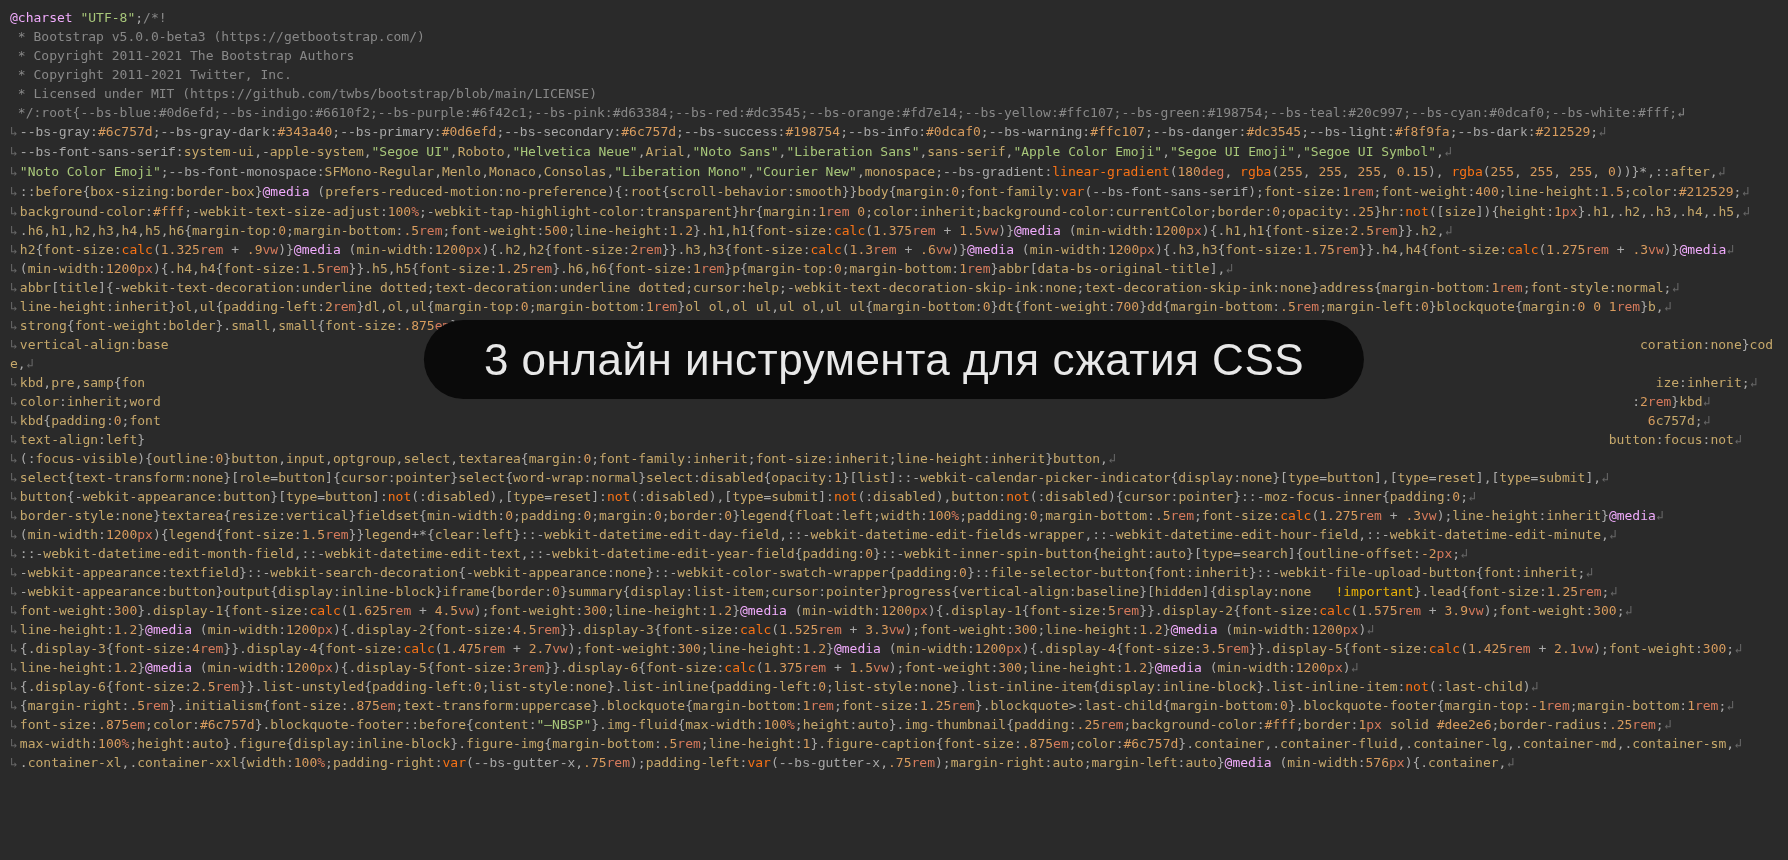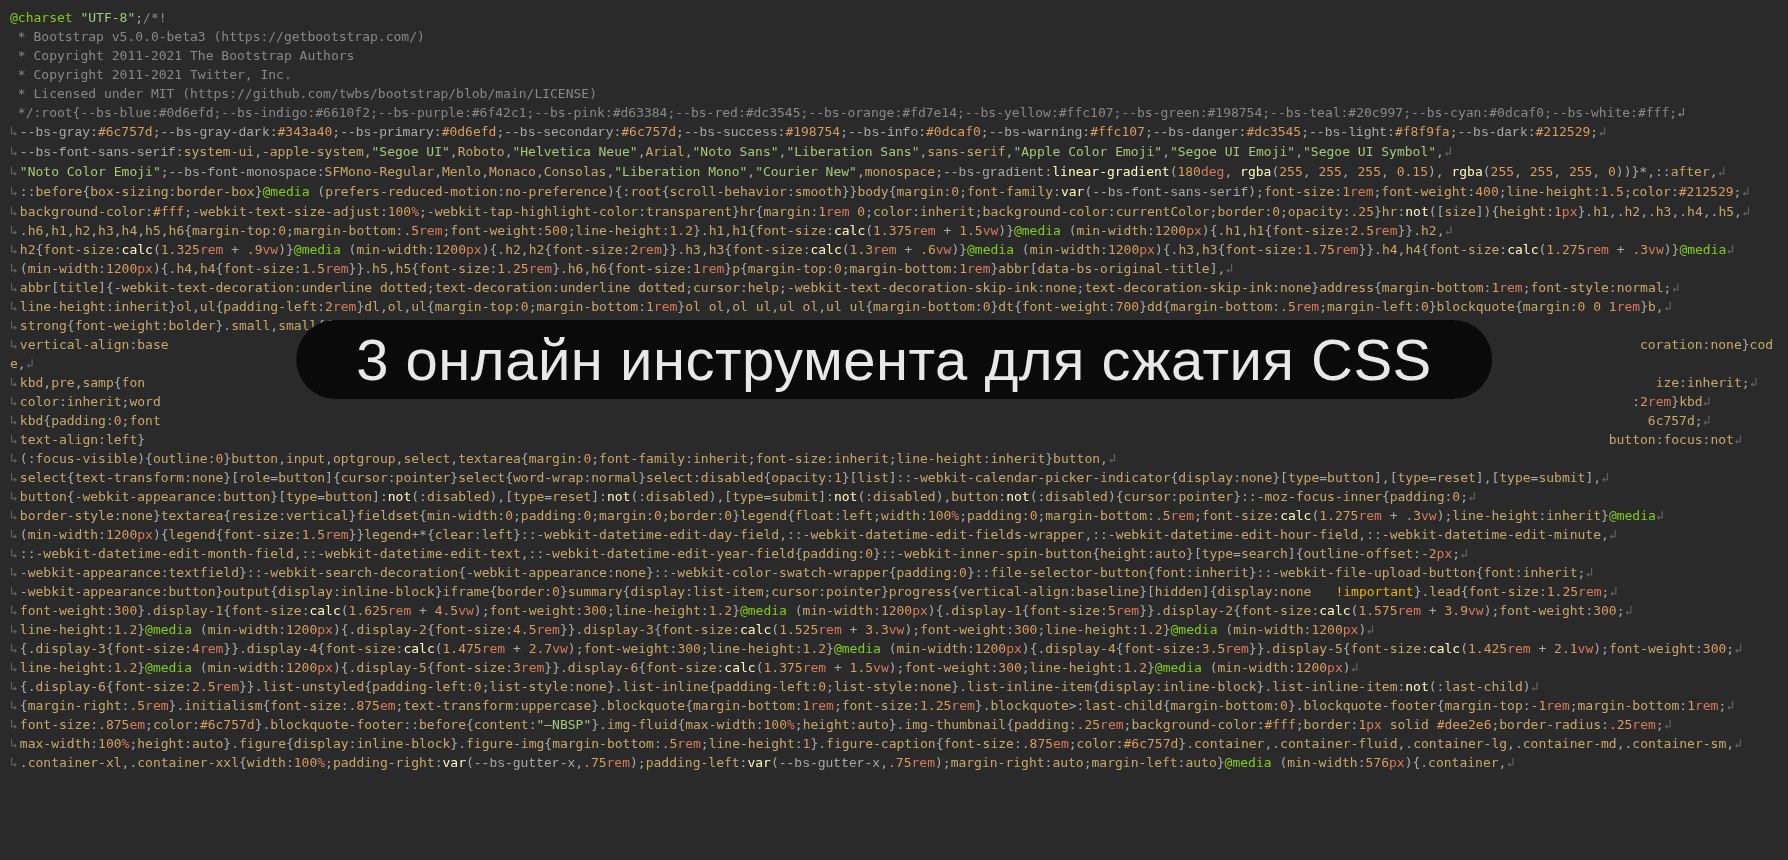--- a/index.html
+++ b/index.html
@@ -18,41 +18,41 @@
   padding: 8px 10px;
   white-space: pre-wrap;
   word-break: break-all;
 }
 .line { display: block; }
 .wrap-indicator {
   color: #666;
   margin-right: 2px;
 }
 .comment { color: #888; }
-.at-rule { color: #84cc16; margin-top: 12px; }
+.at-rule { color: #f0abfc; margin-top: 12px; }
 .string { color: #a8c77a; }
 .selector { color: #c6a86b; }
 .number { color: #d89c5e; }
 .hex { color: #d89c5e; text-align: center; }
 .unit { color: #d67a5c; }
 .var-name { color: #aaa; font-family: Liberation Mono, monospace; }
 .punct { color: #aaa; }
 .brace { color: #aaa; }
 .important { color: #eab308; margin-left: 24px; }
-.func { color: #fef9c3; }
+.func { color: #f97316; }
 
 .overlay-banner {
   position: absolute;
   top: 320px;
   left: 50%;
   transform: translateX(-50%);
   background: #0a0a0a;
   color: #e8e8e8;
   font-family: -apple-system, BlinkMacSystemFont, 'Segoe UI', Arial, sans-serif;
-  font-size: 58px;
+  font-size: 44px;
   font-weight: 400;
   padding: 30px 60px;
   border-radius: 70px;
   white-space: nowrap;
   letter-spacing: 0.5px;
 }
 </style>
 </head>
 <body>
 

